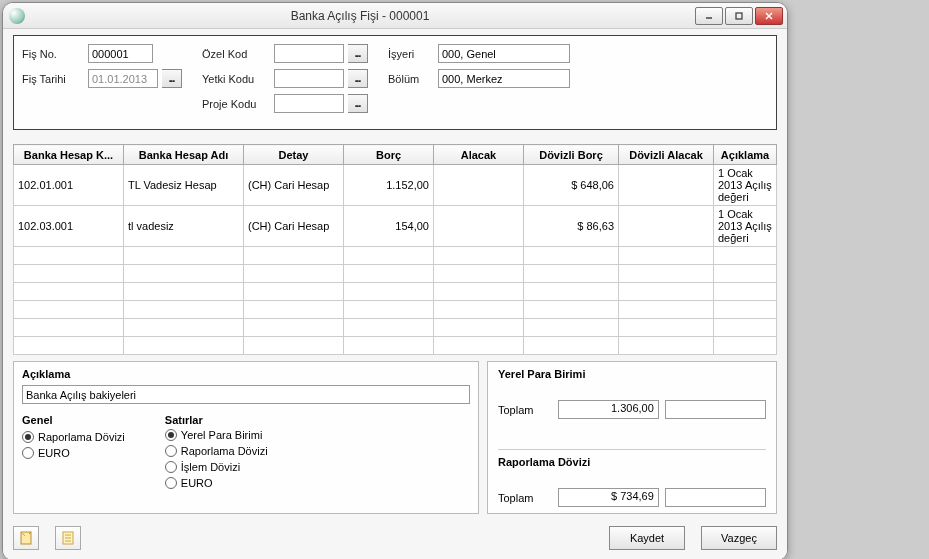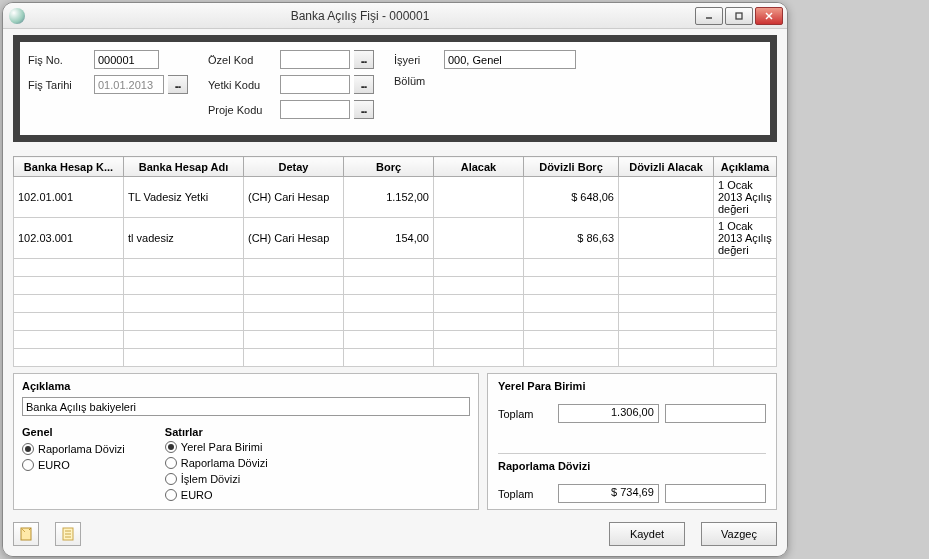--- a/index.html
+++ b/index.html
@@ -45,21 +45,21 @@
     background: linear-gradient(#fdfdfd,#e0e0e0);
     border-radius: 2px;
     display: flex; align-items: center; justify-content: center;
     cursor: pointer;
   }
   .win-btn.close { background: linear-gradient(#e98, #c33); border-color: #933; color: #fff; }
   .win-btn svg { width: 10px; height: 10px; }
   .content { padding: 6px 10px 10px 10px; background: #f6f6f6; }
 
   .top-panel {
-    border: 7px solid #404040;
+    border: 1px solid #404040;
     background: #fefefe;
     padding: 8px 8px 16px 8px;
     display: flex;
     gap: 20px;
   }
   .col { display: flex; flex-direction: column; gap: 6px; }
   .frow { display: flex; align-items: center; gap: 4px; }
   .lbl { width: 62px; color: #222; }
   .lbl-w { width: 68px; color: #222; }
   input[type=text], .sel {
@@ -115,21 +115,21 @@
   .right-panel { width: 290px; border: 1px solid #bbb; background: #fefefe; padding: 6px 10px; }
 
   .fieldset-title { font-weight: bold; margin-bottom: 3px; }
   .desc-input { width: 100%; margin: 2px 0 10px 0; }
   .currency-group { display:flex; gap: 40px; }
   .radio-col { display:flex; flex-direction:column; gap: 4px; }
   .radio-row { display:flex; align-items:center; gap:4px; cursor:pointer; }
   .radio { width:12px; height:12px; border:1px solid #666; border-radius:50%; display:inline-flex; align-items:center; justify-content:center; }
   .radio.checked::after { content:''; width:6px; height:6px; background:#333; border-radius:50%; }
 
-  .total-row { display:flex; align-items:center; gap:6px; margin-top:12px; }
+  .total-row { display:flex; align-items:center; gap:6px; margin-top:20px; }
   .total-row .lbl-t { width: 60px; }
   .total-box { width: 112px; border:1px solid #999; height:19px; text-align:right; padding:1px 4px; background:#fff; }
   hr.sep { border:none; border-top:1px solid #ccc; margin: 30px 0 6px 0; }
 
   .footer { display:flex; align-items:center; margin-top: 12px; gap:16px; }
   .icon-btn {
     width: 26px; height: 24px;
     border: 1px solid #aaa;
     background: linear-gradient(#fff,#eee);
     cursor: pointer;
@@ -204,41 +204,42 @@
         </div>
       </div>
 
       <div class="col">
         <div class="frow">
           <span class="lbl" style="width:46px">İşyeri</span>
           <input type="text" class="sel" value="000, Genel" style="">
         </div>
         <div class="frow">
           <span class="lbl" style="width:46px">Bölüm</span>
+          <input type="text" class="sel" value="000, Merkez" style="">
         </div>
       </div>
     </div>
 
     <table class="grid">
       <thead>
         <tr>
           <th style="width:110px">Banka Hesap K...</th>
           <th style="width:120px">Banka Hesap Adı</th>
           <th style="width:100px">Detay</th>
           <th style="width:90px">Borç</th>
           <th style="width:90px">Alacak</th>
           <th style="width:95px">Dövizli Borç</th>
           <th style="width:95px">Dövizli Alacak</th>
           <th>Açıklama</th>
         </tr>
       </thead>
       <tbody>
         <tr class="data">
           <td>102.01.001</td>
-          <td>TL Vadesiz Yetki</td>
+          <td>TL Vadesiz Hesap</td>
           <td>(CH) Cari Hesap</td>
           <td class="num">1.152,00</td>
           <td class="num"></td>
           <td class="num">$ 648,06</td>
           <td class="num"></td>
           <td>1 Ocak 2013 Açılış değeri</td>
         </tr>
         <tr class="data">
           <td>102.03.001</td>
           <td>tl vadesiz</td>

